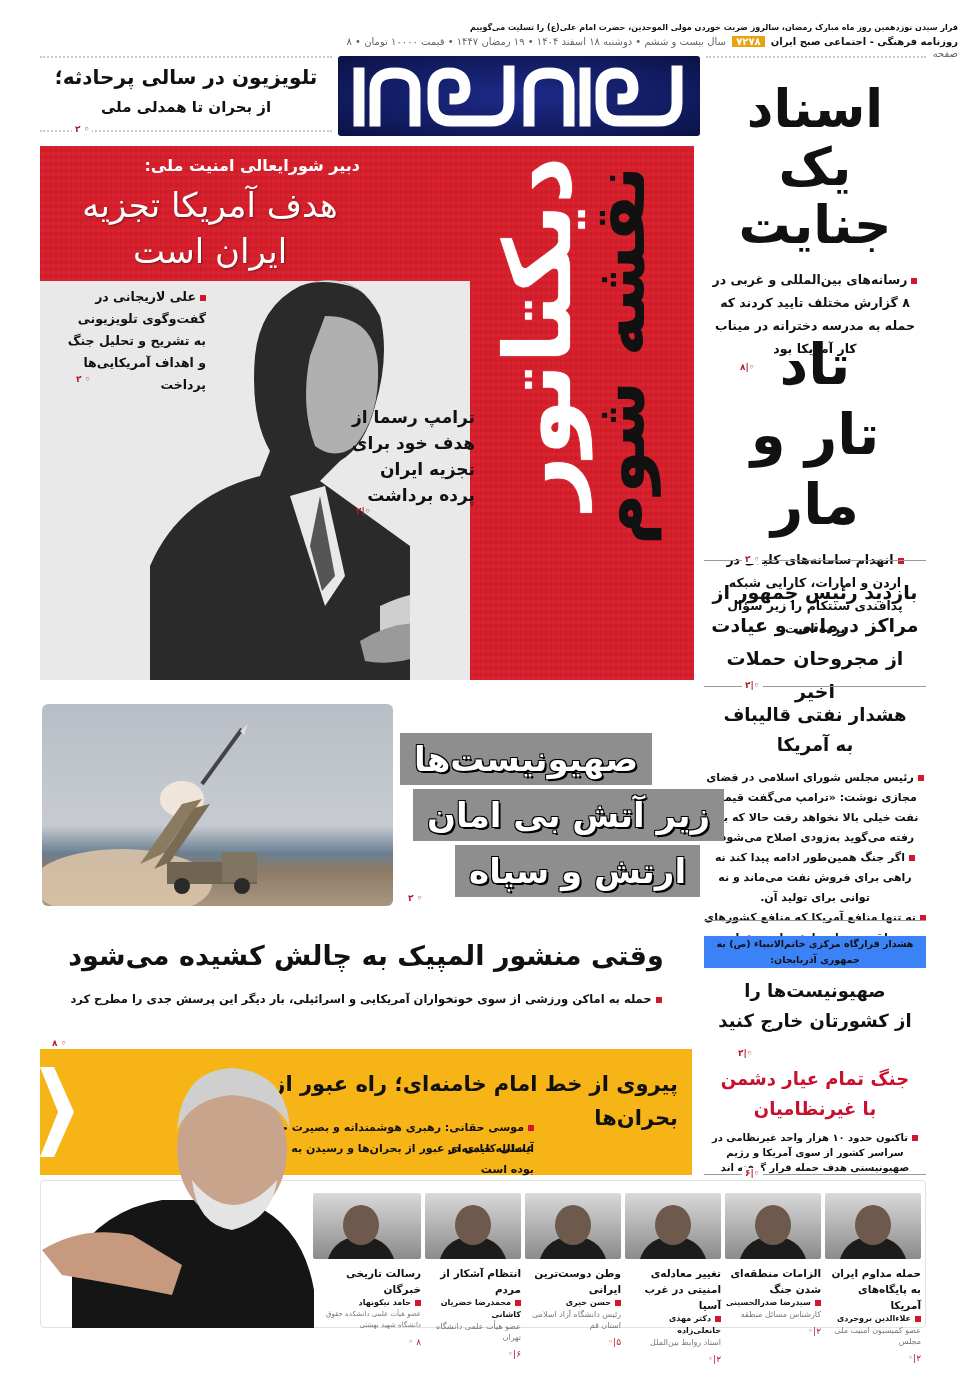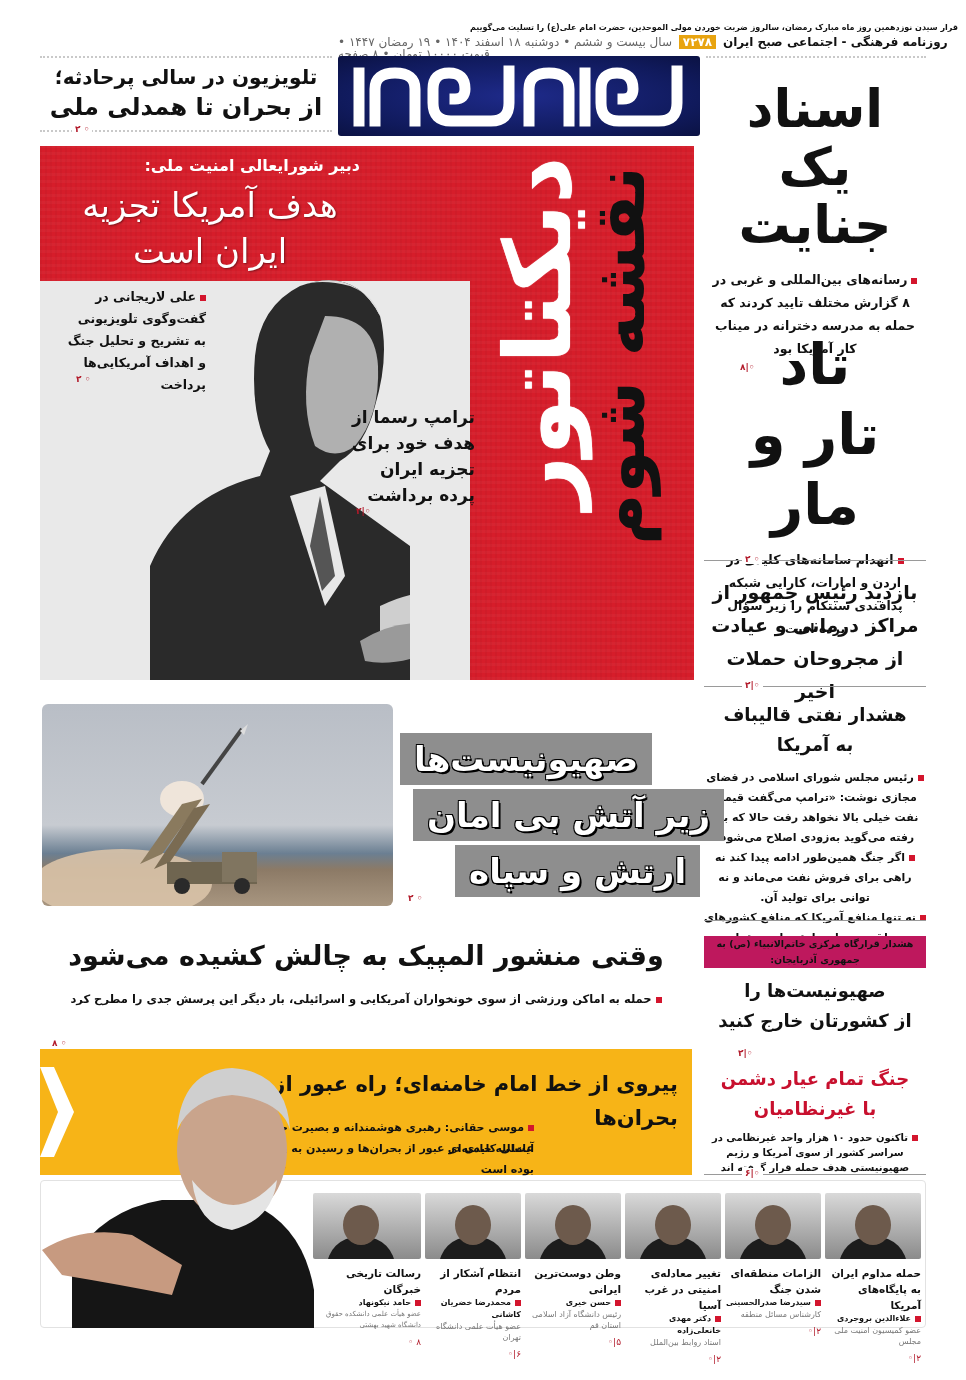--- a/index.html
+++ b/index.html
@@ -7,21 +7,21 @@
 .abs{position:absolute}
 .bold{font-weight:bold}
 .center{text-align:center}
 .red{color:#c8102e}
 .ref{font-size:9px;color:#b21a2a;direction:ltr;font-weight:bold}
 .bullet::before{content:"";display:inline-block;width:6px;height:6px;background:#d3152d;margin-left:4px;vertical-align:middle}
 .dotline{border-top:2px dotted #c9c9c9}
 .hr{border-top:1px solid #9a9a9a}
 
 #topline{left:338px;top:22px;width:620px;font-size:8px;font-weight:bold;text-align:right;line-height:12px}
-#subline{left:338px;top:36px;width:620px;font-size:12px;color:#666;text-align:left;line-height:12px}
+#subline{left:338px;top:36px;width:620px;font-size:10px;color:#666;text-align:right;line-height:12px}
 #issue{background:#e8a410;color:#fff;padding:0 4px;font-weight:bold;margin:0 3px}
 #logo{left:338px;top:56px;width:362px;height:80px;background:radial-gradient(ellipse at center,#1e2a8a 0%,#101a5c 70%,#0b1243 100%);border-radius:3px;display:flex;align-items:center;justify-content:center}
 #logo svg{width:340px;height:66px}
 
 .rcol{right:40px;width:222px}
 .big{font-size:52px;font-weight:bold;line-height:58px;text-align:center}
 .mid{font-size:18px;font-weight:bold;line-height:30px;text-align:center}
 .body{font-size:12.5px;line-height:23px;text-align:center}
 .small{font-size:11px;line-height:20px}
 
@@ -76,21 +76,21 @@
       <path d="M66 58 L66 26 Q66 10 46 10 Q26 10 26 26 L26 58"></path>
       <path d="M10 10 L10 58"></path>
     </g>
     <rect x="233" y="48" width="8" height="8" fill="#fff"></rect>
     <rect x="63" y="48" width="8" height="8" fill="#fff"></rect>
   </svg>
 </div>
 
 <div class="abs" style="left:40px;top:62px;width:292px">
   <div class="center bold" style="font-size:20px;line-height:30px">تلویزیون در سالی پرحادثه؛</div>
-  <div class="center bold" style="font-size:24px;line-height:30px">از بحران تا همدلی ملی</div>
+  <div class="center bold" style="font-size:15px;line-height:30px">از بحران تا همدلی ملی</div>
 </div>
 <div class="abs dotline" style="left:40px;top:130px;width:292px"></div>
 <div class="abs ref" style="left:72px;top:124px;background:#fff;padding:0 3px">۲ ◦</div>
 
 <div class="abs rcol" style="top:80px">
   <div class="big">اسناد یک</div>
   <div class="big">جنایت</div>
   <div class="body bold bullet" style="margin-top:14px;padding:0 6px">رسانه‌های بین‌المللی و غربی در ۸ گزارش مختلف تایید کردند که حمله به مدرسه دخترانه در میناب کار آمریکا بود</div>
   <div class="ref" style="text-align:left;margin-left:36px;margin-top:2px">۸|◦</div>
 </div>
@@ -112,21 +112,21 @@
 <div class="abs rcol" style="top:700px">
   <div class="mid">هشدار نفتی قالیباف</div>
   <div class="mid">به آمریکا</div>
   <div class="small bold bullet" style="margin-top:8px;text-align:center">رئیس مجلس شورای اسلامی در فضای مجازی نوشت: «ترامپ می‌گفت قیمت نفت خیلی بالا نخواهد رفت حالا که بالا رفته می‌گوید به‌زودی اصلاح می‌شود!</div>
   <div class="small bold bullet" style="text-align:center">اگر جنگ همین‌طور ادامه پیدا کند نه راهی برای فروش نفت می‌ماند و نه توانی برای تولید آن.</div>
   <div class="small bold bullet" style="text-align:center">نه تنها منافع آمریکا که منافع کشورهای منطقه و جهان را هم پای توهمات نتانیاهو می‌سوزانند.</div>
 </div>
 <div class="abs hr" style="right:40px;top:920px;width:222px"></div>
 
 <div class="abs rcol" style="top:936px">
-  <div class="bold center" style="background:#be185d;font-size:9.5px;line-height:16px;padding:0 4px">هشدار قرارگاه مرکزی خاتم‌الانبیاء (ص) به جمهوری آذربایجان:</div>
+  <div class="bold center" style="background:#3b82f6;font-size:9.5px;line-height:16px;padding:0 4px">هشدار قرارگاه مرکزی خاتم‌الانبیاء (ص) به جمهوری آذربایجان:</div>
   <div class="mid" style="margin-top:8px">صهیونیست‌ها را</div>
   <div class="mid">از کشورتان خارج کنید</div>
   <div class="ref" style="text-align:left;margin-left:34px;margin-top:12px">۲|◦</div>
 </div>
 
 <div class="abs rcol" style="top:1064px">
   <div class="mid red">جنگ تمام عیار دشمن</div>
   <div class="mid red">با غیرنظامیان</div>
   <div class="bold bullet" style="font-size:10px;line-height:15px;text-align:center;margin-top:6px">تاکنون حدود ۱۰ هزار واحد غیرنظامی در سراسر کشور از سوی آمریکا و رژیم صهیونیستی هدف حمله قرار گرفته اند</div>
 </div>

